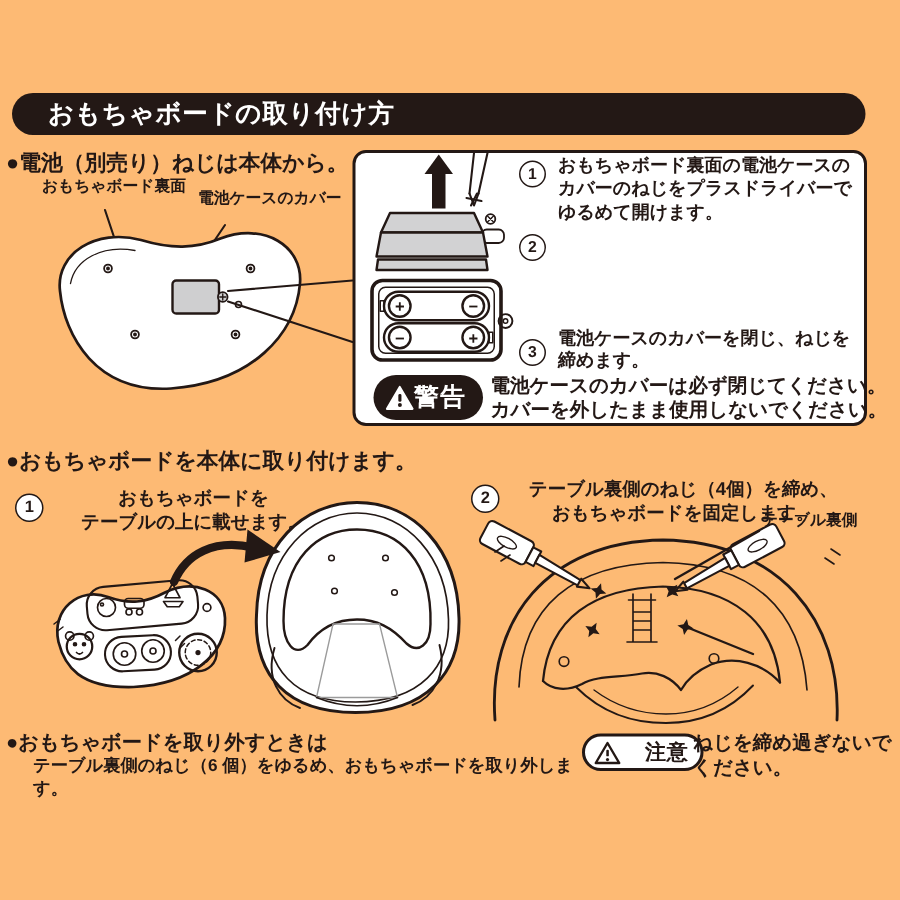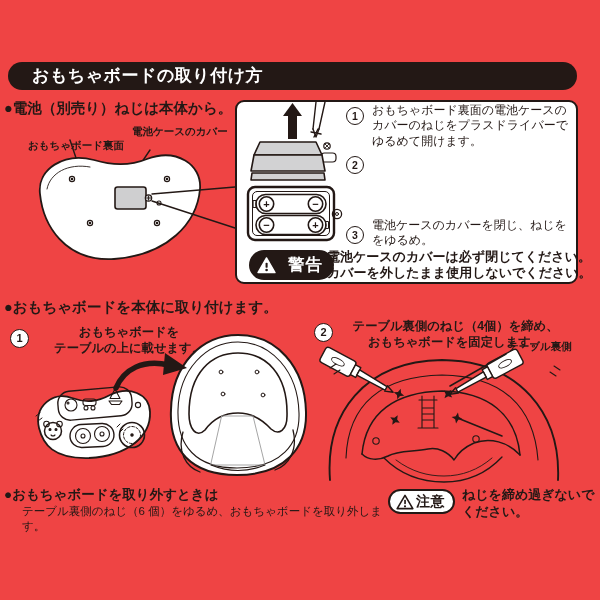--- a/index.html
+++ b/index.html
@@ -1,53 +1,53 @@
 <!DOCTYPE html>
 <html><head>
 <meta charset="utf-8">
 <style>
   html,body{margin:0;padding:0;background:#fff;}
-  #page{position:relative;width:600px;height:600px;background:#ef4444;overflow:hidden;
+  #page{position:relative;width:600px;height:600px;background:#fdba74;overflow:hidden;
         font-family:"Liberation Sans",sans-serif;color:#231815;}
   .hbar{position:absolute;left:8px;top:62px;width:569px;height:28px;background:#231815;
         border-radius:14px;color:#ffffff;font-weight:bold;font-size:17px;line-height:28px;
         padding-left:24px;box-sizing:border-box;letter-spacing:0.5px;}
   .h2{position:absolute;font-size:14.5px;font-weight:bold;white-space:pre-line;}
   .lbl{position:absolute;font-size:10.5px;font-weight:bold;white-space:pre-line;}
   .cnum{position:absolute;width:16px;height:16px;border:1.5px solid #231815;border-radius:50%;
         font-size:10.5px;font-weight:bold;line-height:16px;text-align:center;background:#fff;}
   .cnum.big{width:17px;height:17px;line-height:17px;font-size:11px;}
-  .stext{position:absolute;font-size:12px;line-height:15.3px;font-weight:400;white-space:pre-line;}
+  .stext{position:absolute;font-size:12px;line-height:15.3px;font-weight:700;white-space:pre-line;}
   .stext2{position:absolute;font-size:12.3px;line-height:16px;font-weight:600;white-space:pre-line;text-align:center;}
   .dbox{position:absolute;left:235px;top:100px;width:343px;height:184px;border:2.5px solid #231815;
         border-radius:9px;box-sizing:border-box;background:#fff;}
-  .wbadge{position:absolute;left:249px;top:250px;height:30px;display:flex;align-items:center;gap:12px;
+  .wbadge{position:absolute;left:249px;top:250px;height:30px;display:flex;align-items:center;gap:0;
         background:#231815;color:#fff;border-radius:15px;padding:0 11px 0 8px;
         font-size:16.5px;font-weight:bold;letter-spacing:1px;}
   .wtext{position:absolute;left:327px;top:249px;font-size:13px;line-height:16.4px;font-weight:bold;
         white-space:pre-line;}
-  .cbadge{position:absolute;left:388px;top:489px;height:25px;display:flex;align-items:center;gap:2px;
+  .cbadge{position:absolute;left:388px;top:489px;height:25px;display:flex;align-items:center;gap:16px;
         background:#fff;border:2.5px solid #231815;border-radius:14px;padding:0 8px 0 6px;
         font-size:14px;font-weight:bold;box-sizing:border-box;letter-spacing:0.5px;}
   .ctext{position:absolute;left:462px;top:486px;font-size:13px;line-height:17px;font-weight:bold;
         white-space:pre-line;}
   svg{position:absolute;overflow:visible;}
   svg text{font-family:"Liberation Sans",sans-serif;}
 </style>
 </head>
 <body>
 
 <div id="page">
 
   <div class="hbar">
     <span>おもちゃボードの取り付け方</span>
   </div>
 
   <div class="h2" style="left:4px;top:99px">●電池（別売り）ねじは本体から。</div>
-  <div class="lbl" style="left:28px;top:139px">おもちゃボード裏面</div>
+  <div class="lbl" style="left:28px;top:117px">おもちゃボード裏面</div>
   <div class="lbl" style="left:132px;top:125px">電池ケースのカバー</div>
 
   <svg style="left:20px;top:137px" width="216" height="130" viewBox="0 0 216 130">
     <g stroke="#231815" fill="none" stroke-linecap="round">
       <path d="M50,3 L64,45" stroke-width="1.4"></path>
       <path d="M130,13 L103,53" stroke-width="1.4"></path>
       <path d="M20,57 C17,32 44,15 74,23 C94,29 110,29 127,22 C156,11 182,27 180,52 C177,86 148,118 94,122 C44,125 23,87 20,57 Z" stroke-width="1.8" fill="#ffffff"></path>
       <path d="M27,52 C30,36 48,26 70,30" stroke-width="0.9"></path>
       <g stroke-width="1.2">
         <circle cx="52" cy="42" r="2.6"></circle>
@@ -113,21 +113,21 @@
     </g>
   </svg>
 
   <div class="cnum" style="left:346px;top:107px">1</div>
   <div class="stext" style="left:372px;top:103px;width:206px">おもちゃボード裏面の電池ケースの
 カバーのねじをプラスドライバーで
 ゆるめて開けます。</div>
   <div class="cnum" style="left:346px;top:156px">2</div>
   <div class="cnum" style="left:346px;top:226px">3</div>
   <div class="stext" style="left:372px;top:218px;width:206px">電池ケースのカバーを閉じ、ねじを
-をゆるめ。</div>
+締めます。</div>
 
   <div class="wbadge">
     <svg width="19" height="17" viewBox="0 0 20 18" style="position:static">
       <path d="M10,1 L19,16.5 L1,16.5 Z" fill="#ffffff" stroke="#ffffff" stroke-width="1.5" stroke-linejoin="round"></path>
       <rect x="9" y="6" width="2.2" height="5.5" rx="1" fill="#231815"></rect>
       <circle cx="10.1" cy="13.8" r="1.4" fill="#231815"></circle>
     </svg>
     <span>警告</span>
   </div>
   <div class="wtext">電池ケースのカバーは必ず閉じてください。

